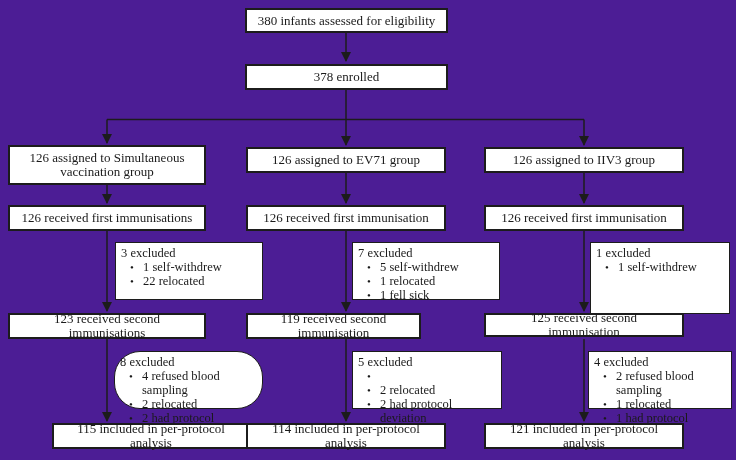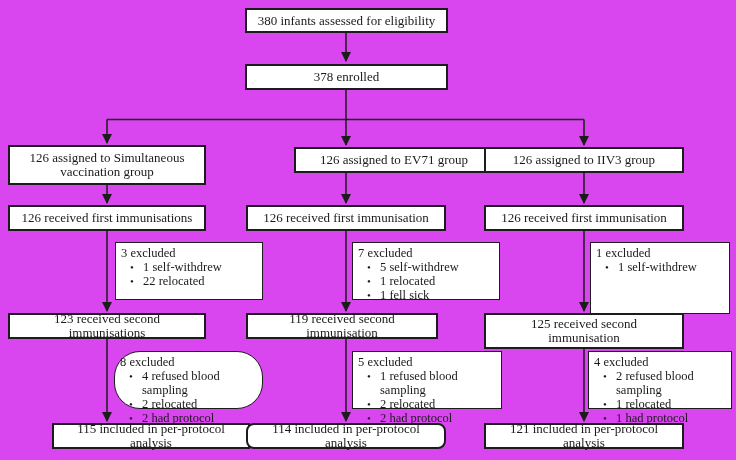--- a/index.html
+++ b/index.html
@@ -1,20 +1,20 @@
 <!DOCTYPE html>
 <html><head>
 <meta charset="utf-8">
 <style>
   html, body { margin: 0; padding: 0; background: #ffffff; }
   .canvas {
     position: relative;
     width: 736px;
     height: 460px;
-    background: #d946ef;
+    background: #4c1d95;
     font-family: "Liberation Serif", "DejaVu Serif", serif;
     color: #1a1a1a;
     overflow: hidden;
     text-decoration: underline;
   }
   svg.connectors {
     position: absolute;
     left: 0; top: 0;
     width: 736px; height: 460px;
     pointer-events: none;
@@ -82,21 +82,21 @@
       <line x1="107" y1="339" x2="107" y2="421" marker-end="url(#arrow)"></line>
       <line x1="346" y1="339" x2="346" y2="421" marker-end="url(#arrow)"></line>
       <line x1="584" y1="339" x2="584" y2="421" marker-end="url(#arrow)"></line>
     </g>
   </svg>
 
   <div class="box main" style="left:245px; top:8px; width:203px; height:25px;">380 infants assessed for eligibility</div>
   <div class="box main" style="left:245px; top:64px; width:203px; height:26px;">378 enrolled</div>
 
   <div class="box main" style="left:8px; top:145px; width:198px; height:40px;">126 assigned to Simultaneous vaccination group</div>
-  <div class="box main" style="left:246px; top:147px; width:200px; height:26px;margin-left:48px;">126 assigned to EV71 group</div>
+  <div class="box main" style="left:246px; top:147px; width:200px; height:26px;">126 assigned to EV71 group</div>
   <div class="box main" style="left:484px; top:147px; width:200px; height:26px;">126 assigned to IIV3 group</div>
 
   <div class="box main" style="left:8px; top:205px; width:198px; height:26px;">126 received first immunisations</div>
   <div class="box main" style="left:246px; top:205px; width:200px; height:26px;">126 received first immunisation</div>
   <div class="box main" style="left:484px; top:205px; width:200px; height:26px;">126 received first immunisation</div>
 
   <div class="box excl" style="left:115px; top:242px; width:148px; height:58px;">
     <div class="excl-header">3 excluded</div>
     <div class="excl-item">
       <span class="bullet">•</span>
@@ -124,43 +124,42 @@
   </div>
   <div class="box excl" style="left:590px; top:242px; width:140px; height:72px;">
     <div class="excl-header">1 excluded</div>
     <div class="excl-item">
       <span class="bullet">•</span>
       <span class="itext">1 self-withdrew</span>
     </div>
   </div>
 
   <div class="box main" style="left:8px; top:313px; width:198px; height:26px;">123 received second immunisations</div>
-  <div class="box main" style="left:246px; top:313px; width:192px; height:26px;">119 received second immunisation</div>
-  <div class="box main" style="left:484px; top:313px; width:200px; height:36px;">125 received second immunisation</div>
+  <div class="box main" style="left:246px; top:313px; width:175px; height:26px;">119 received second immunisation</div>
+  <div class="box main" style="left:484px; top:313px; width:200px; height:24px;">125 received second immunisation</div>
 
   <div class="box excl" style="left:114px; top:351px; width:149px; height:58px;border-radius:26px;">
     <div class="excl-header">8 excluded</div>
     <div class="excl-item">
       <span class="bullet">•</span>
       <span class="itext">4 refused blood sampling</span>
     </div>
     <div class="excl-item">
       <span class="bullet">•</span>
       <span class="itext">2 relocated</span>
     </div>
     <div class="excl-item">
       <span class="bullet">•</span>
       <span class="itext">2 had protocol  deviation</span>
     </div>
   </div>
   <div class="box excl" style="left:352px; top:351px; width:150px; height:58px;">
     <div class="excl-header">5 excluded</div>
     <div class="excl-item">
       <span class="bullet">•</span>
-      <span class="itext">1 refused blood sampling</span>
     </div>
     <div class="excl-item">
       <span class="bullet">•</span>
       <span class="itext">2 relocated</span>
     </div>
     <div class="excl-item">
       <span class="bullet">•</span>
       <span class="itext">2 had protocol  deviation</span>
     </div>
   </div>
@@ -174,16 +173,16 @@
       <span class="bullet">•</span>
       <span class="itext">1 relocated</span>
     </div>
     <div class="excl-item">
       <span class="bullet">•</span>
       <span class="itext">1 had protocol  deviation</span>
     </div>
   </div>
 
   <div class="box main" style="left:8px; top:423px; width:198px; height:26px;margin-left:44px;">115 included in per-protocol analysis</div>
-  <div class="box main" style="left:246px; top:423px; width:200px; height:26px;border-radius:8px;">114 included in per-protocol analysis</div>
+  <div class="box main" style="left:246px; top:423px; width:200px; height:26px;">114 included in per-protocol analysis</div>
   <div class="box main" style="left:484px; top:423px; width:200px; height:26px;">121 included in per-protocol analysis</div>
 
 </div>
 
 </body></html>

